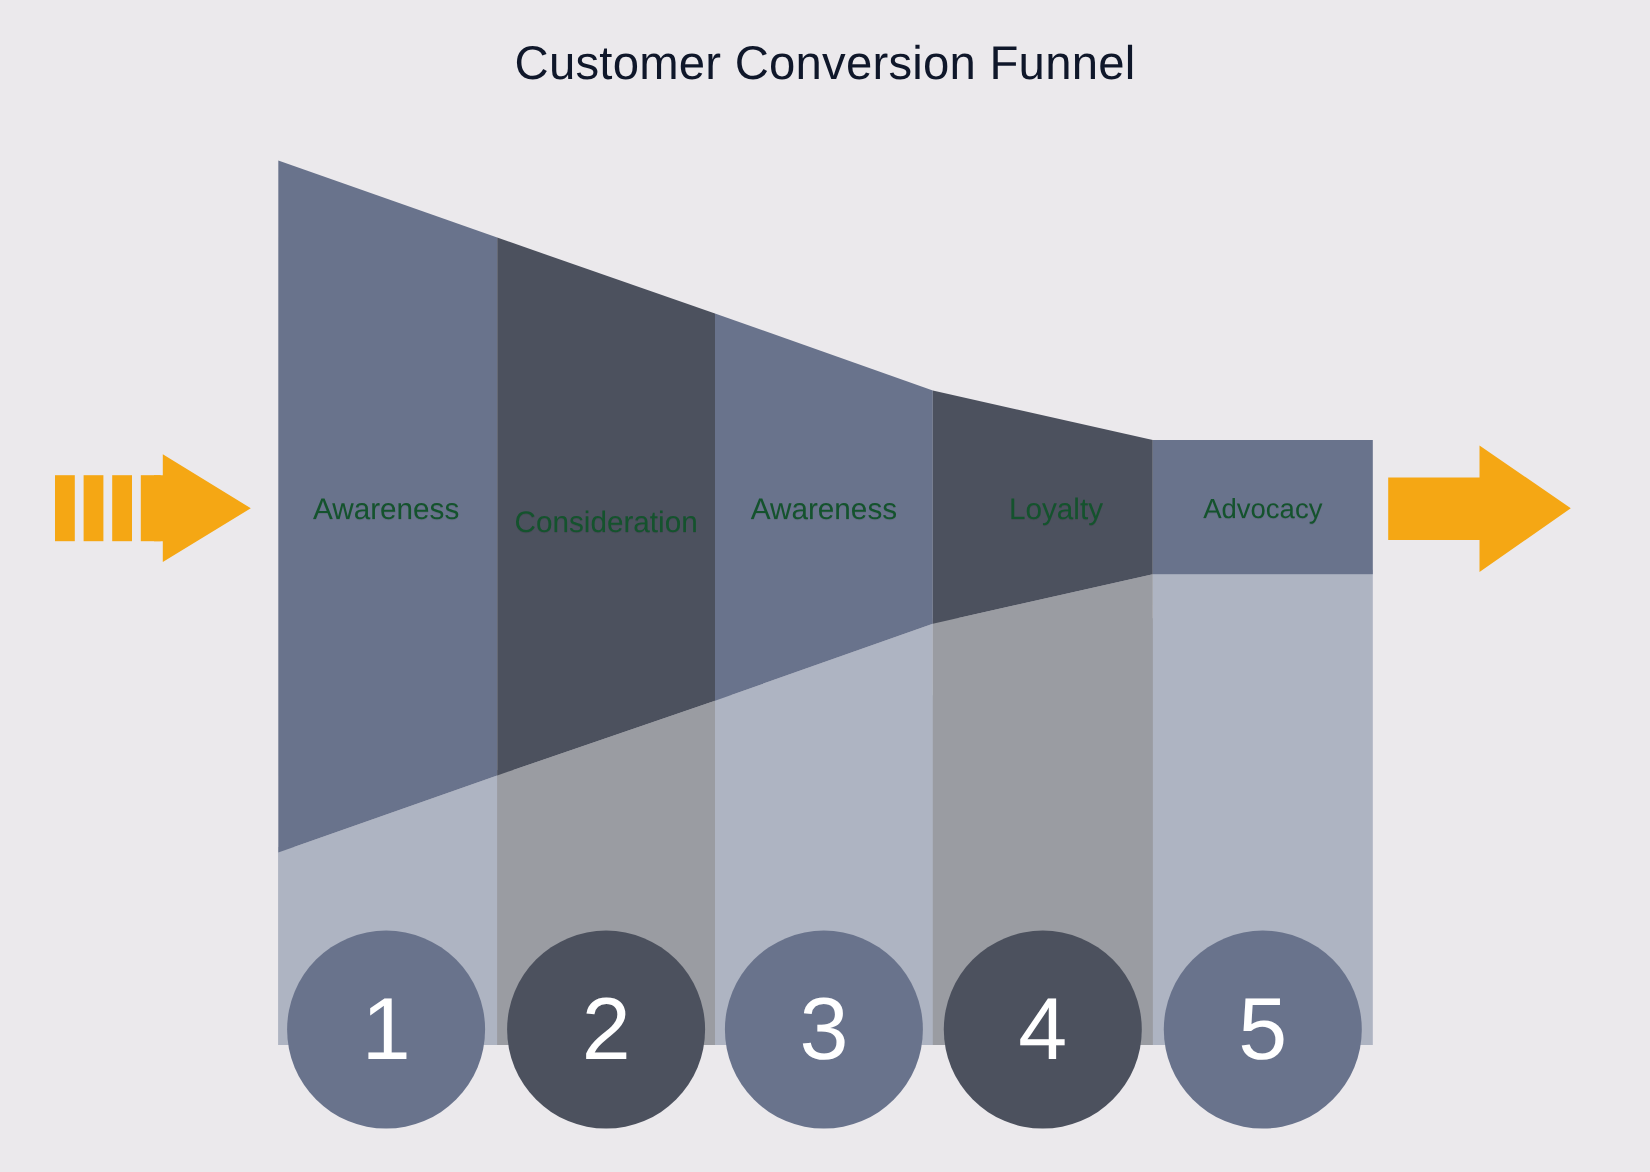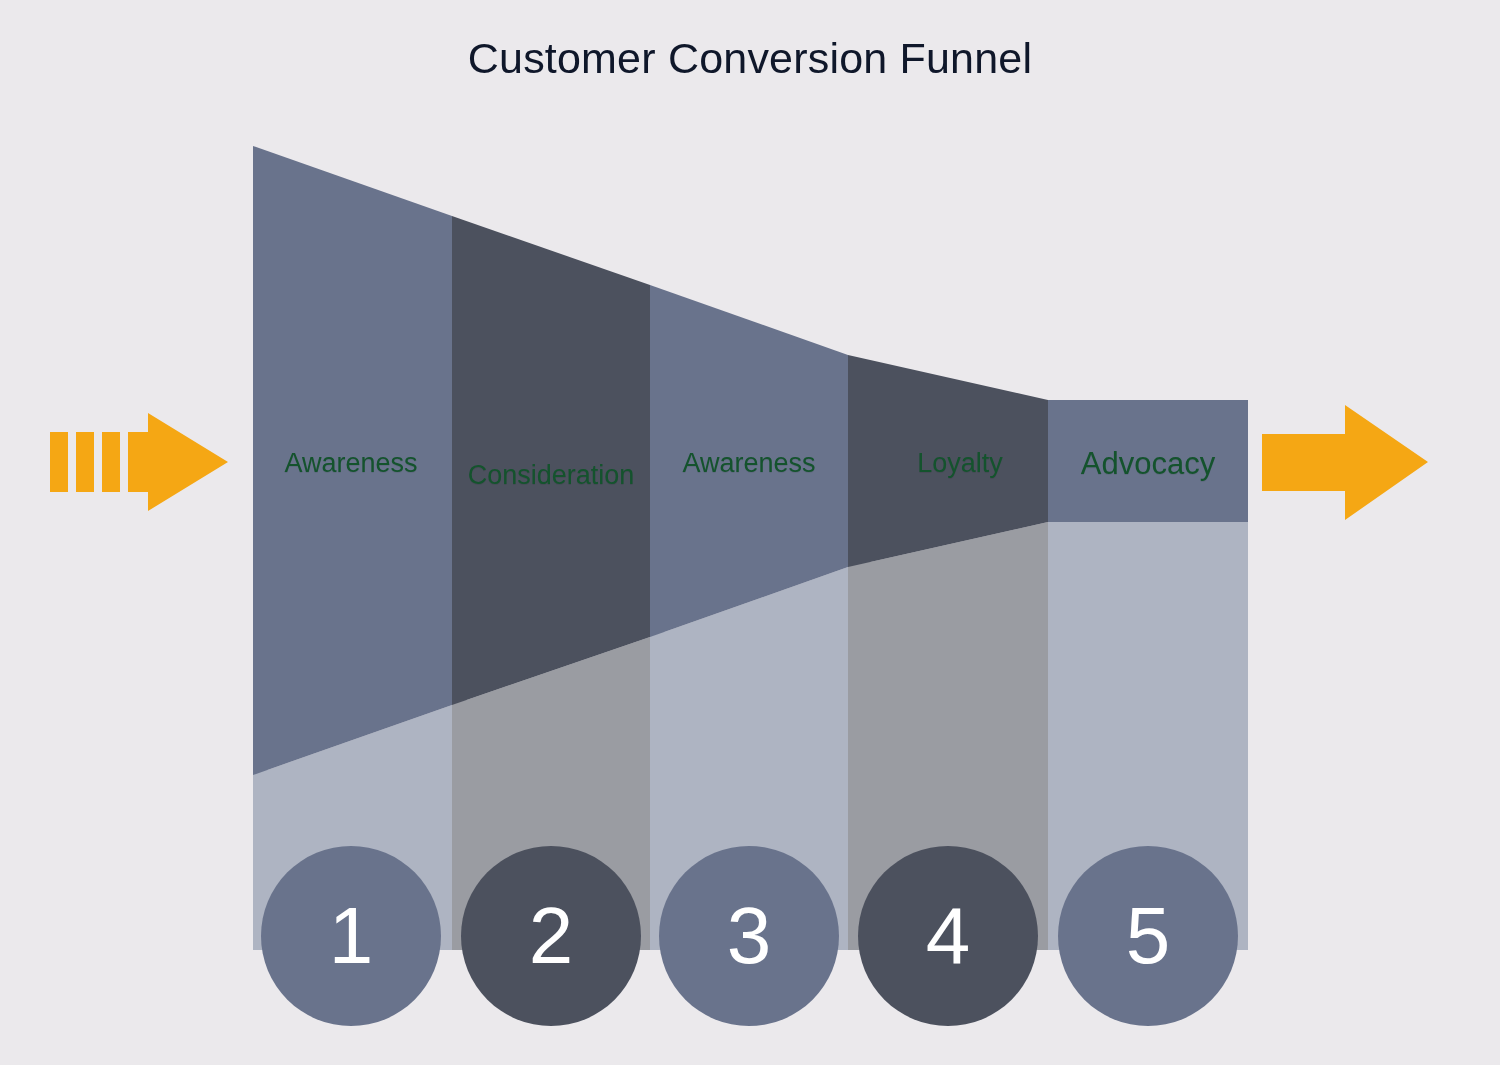--- a/index.html
+++ b/index.html
@@ -40,21 +40,21 @@
     position: absolute;
     text-align: center;
     color: #14532d;
     font-size: 27px;
     line-height: 1;
     white-space: nowrap;
     transform: translate(-50%, -50%);
     text-shadow: 0 1px 0 rgba(0,0,0,0.08);
   }
   .stage-label.small {
-    font-size: 31px;
+    font-size: 25px;
   }
   .step-number {
     position: absolute;
     text-align: center;
     color: #ffffff;
     font-size: 80px;
     line-height: 1;
     transform: translate(-50%, -50%);
     font-weight: 400;
   }

